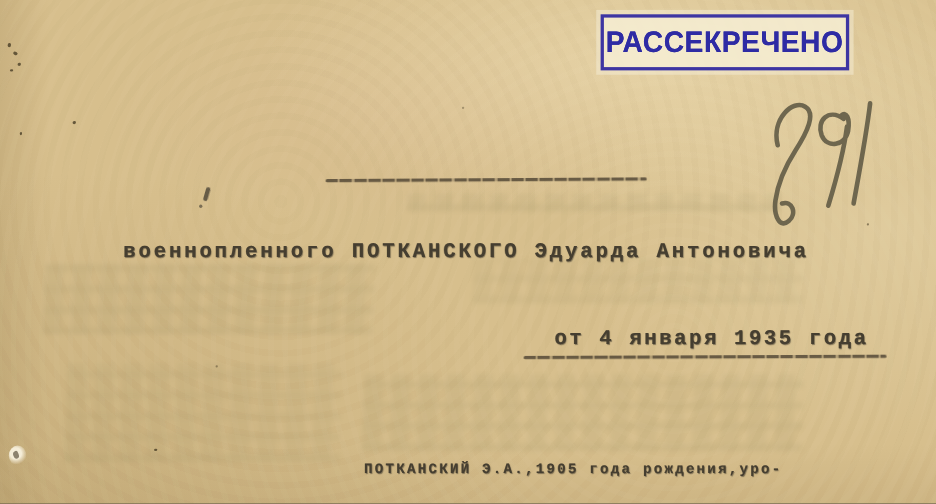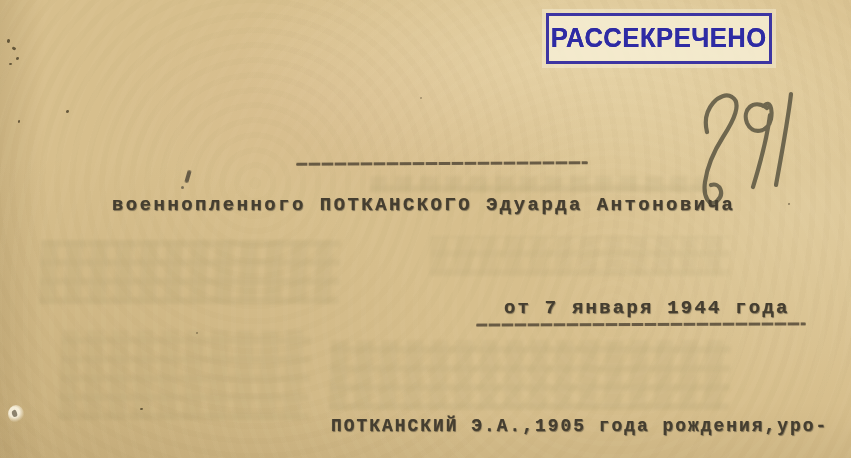--- a/index.html
+++ b/index.html
@@ -19,23 +19,23 @@
     position:absolute;inset:0;pointer-events:none;opacity:.5;
     background:
       repeating-radial-gradient(circle at 30% 40%, rgba(120,100,55,.05) 0 6px, transparent 6px 15px),
       repeating-radial-gradient(circle at 72% 68%, rgba(250,240,210,.06) 0 5px, transparent 5px 13px);
   }
   .typed{
     position:absolute;white-space:nowrap;font-weight:700;color:#453e30;
     text-shadow:0.6px 0.6px 0.9px rgba(69,62,48,.6), -0.3px 0 0.5px rgba(69,62,48,.35);
   }
   .title{left:311px;top:137px;font-size:19px;letter-spacing:2.6px;}
-  .subtitle{left:112px;top:194px;font-size:19px;letter-spacing:2.45px;}
+  .subtitle{left:112px;top:218px;font-size:19px;letter-spacing:2.45px;}
   .dateline{left:504px;top:297px;font-size:19px;letter-spacing:2.2px;}
-  .body{left:331px;top:416px;font-size:18px;letter-spacing:1.95px;line-height:21px;}
+  .body{left:331px;top:416px;font-size:13px;letter-spacing:1.95px;line-height:21px;}
   .body .bline{display:block;white-space:nowrap;}
   .tunderline{
     position:absolute;height:3px;border-radius:2px;filter:blur(.4px);opacity:.85;
     background:repeating-linear-gradient(90deg, rgba(70,60,45,.9) 0 11px, rgba(70,60,45,.3) 11px 13px);
   }
   .u-title{left:296px;top:162px;width:292px;transform:rotate(-.3deg);}
   .u-date{left:476px;top:323px;width:330px;transform:rotate(-.2deg);}
   .stamp{
     position:absolute;left:546px;top:13px;width:226px;height:51px;box-sizing:border-box;
     border:3px solid #3d35a2;background:rgba(247,239,214,.82);
@@ -122,20 +122,20 @@
     </g>
   </svg>
 
   <div class="tick"></div>
   <div class="tickdot"></div>
 
   <div class="tunderline u-title"></div>
 
   <div class="typed subtitle">военнопленного ПОТКАНСКОГО Эдуарда Антоновича</div>
 
-  <div class="typed dateline">от 7 января 1944 года</div>
+  <div class="typed dateline">от 4 января 1935 года</div>
   <div class="tunderline u-date"></div>
 
   <div class="typed body">
     <span class="bline">ПОТКАНСКИЙ Э.А.,1905 года рождения,уро-</span>
   </div>
 
 </div>
 
 </body></html>

